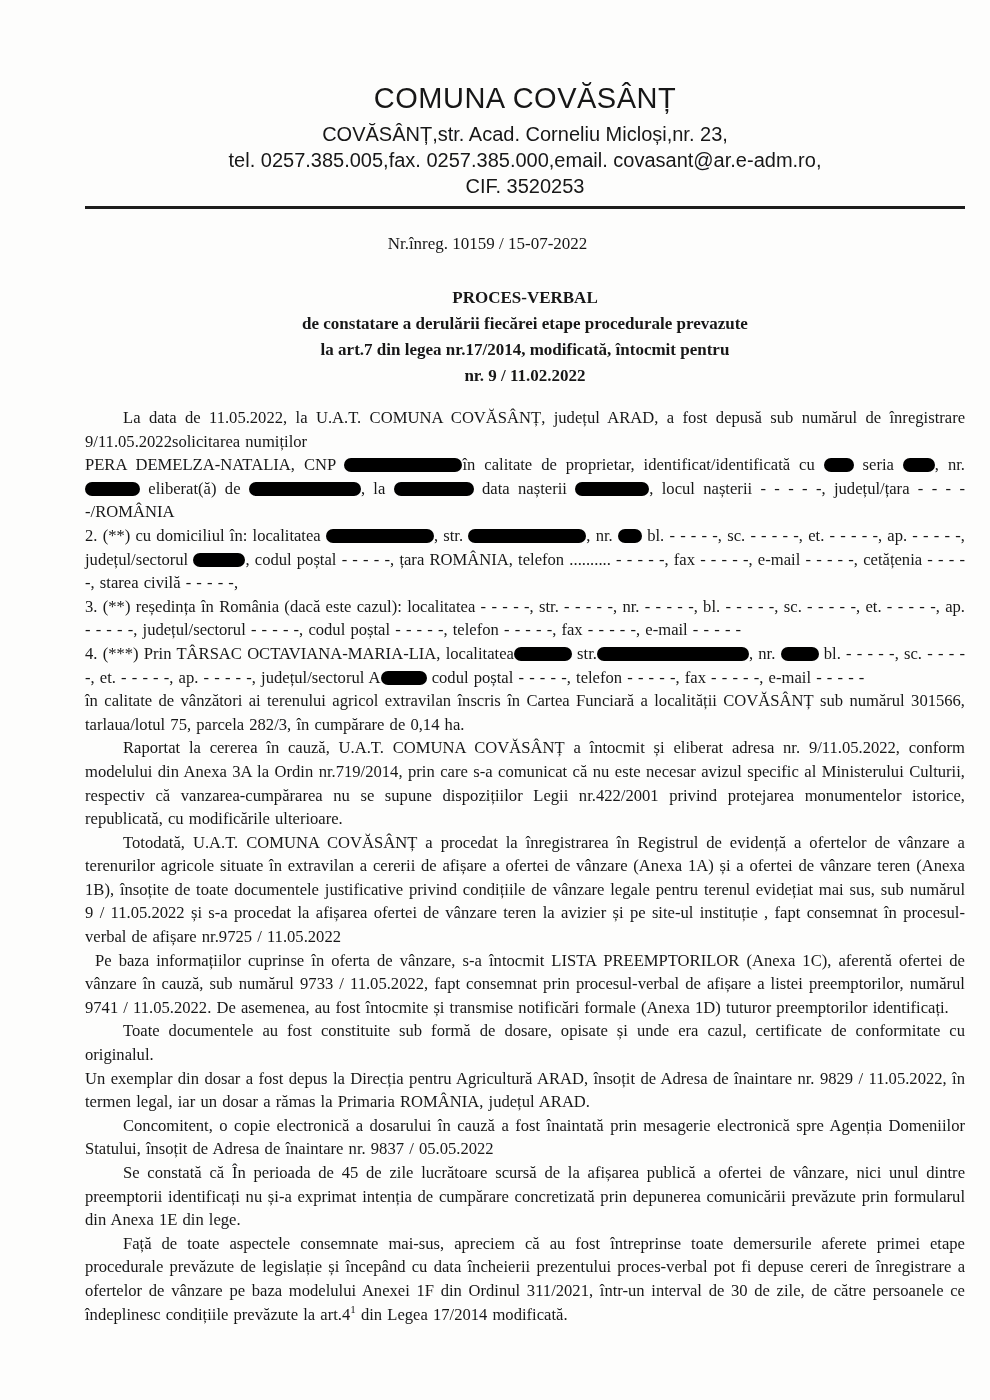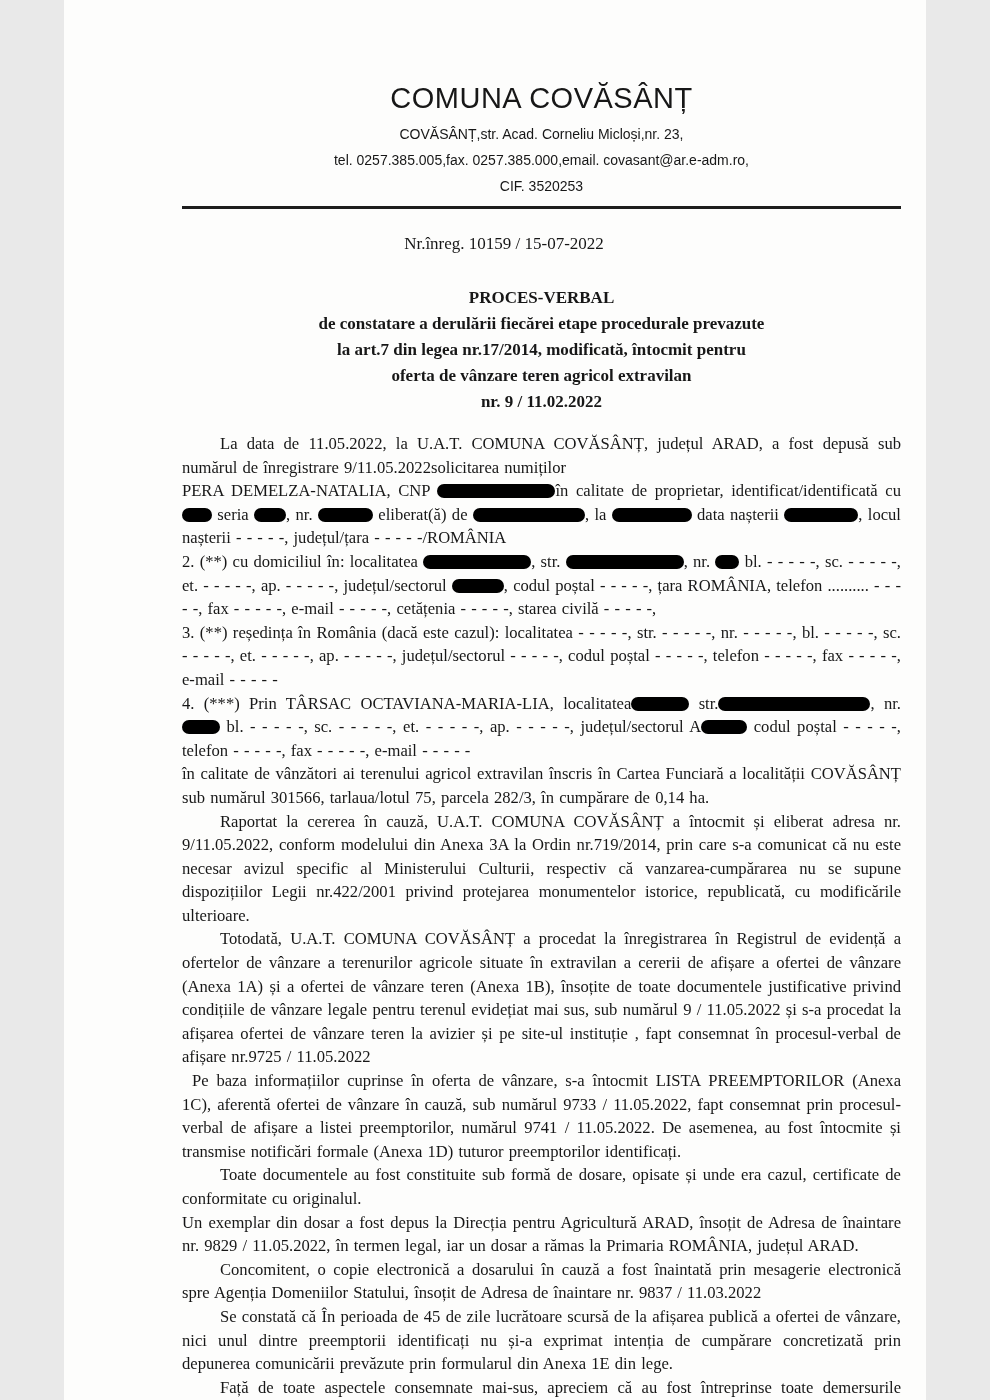--- a/index.html
+++ b/index.html
@@ -1,43 +1,43 @@
 <!DOCTYPE html>
 <html><head>
 <meta charset="utf-8">
 <style>
   html, body {
     margin: 0;
     padding: 0;
     background: #e9e9e9;
   }
   .page {
-    width: 862px;
+    width: 990px;
     height: 1400px;
     margin: 0 auto;
     background: #fdfdfc;
     box-sizing: border-box;
-    padding: 0 25px 0 118px;
+    padding: 0 25px 0 85px;
     color: #171717;
     overflow: hidden;
   }
   .letterhead {
     padding-top: 80px;
     text-align: center;
     font-family: "Liberation Sans", sans-serif;
   }
   .org-name {
     font-size: 29px;
     line-height: 36px;
     font-weight: 400;
     letter-spacing: 0.5px;
     margin-bottom: 5px;
   }
   .lh-line {
-    font-size: 14px;
+    font-size: 20px;
     line-height: 26px;
   }
   .divider {
     height: 0;
     border-top: 3px solid #1d1d1d;
     margin-top: 7px;
   }
   .reg-line {
     font-family: "Liberation Serif", serif;
     font-size: 17px;
@@ -88,33 +88,32 @@
   </div>
 
   <div class="divider"></div>
 
   <div class="reg-line">Nr.înreg. 10159 / 15-07-2022</div>
 
   <div class="title-block">
     <div>PROCES-VERBAL</div>
     <div>de constatare a derulării fiecărei etape procedurale prevazute</div>
     <div>la art.7 din legea nr.17/2014, modificată, întocmit pentru</div>
-    <div>oferta de vânzare teren agricol extravilan</div>
     <div>nr. 9 / 11.02.2022</div>
   </div>
 
   <div class="doc-body">
       <p class="para indent-lg"><span>La data de </span><b>11.05.2022</b><span>, la </span><b>U.A.T. COMUNA COVĂSÂNȚ</b><span>, județul </span><b>ARAD</b><span>, a fost depusă sub numărul de înregistrare </span><b>9/11.05.2022</b><span>solicitarea numiților</span></p>
       <p class="para indent-none"><b>PERA DEMELZA-NATALIA</b><span>, CNP </span><span class="redact" style="width: 118px;"></span><span>în calitate de proprietar, identificat/identificată cu </span><span class="redact" style="width: 30px;"></span><span> seria </span><span class="redact" style="width: 32px;"></span><span>, nr. </span><span class="redact" style="width: 55px;"></span><span> eliberat(ă) de </span><span class="redact" style="width: 112px;"></span><span>, la </span><span class="redact" style="width: 80px;"></span><span> data nașterii </span><span class="redact" style="width: 74px;"></span><span>, locul nașterii - - - - -, județul/țara - - - - -/</span><b>ROMÂNIA</b></p>
       <p class="para indent-none"><span>2. (**) cu domiciliul în: localitatea </span><span class="redact" style="width: 108px;"></span><span>, str. </span><span class="redact" style="width: 118px;"></span><span>, nr. </span><span class="redact" style="width: 24px;"></span><span> bl. - - - - -, sc. - - - - -, et. - - - - -, ap. - - - - -, județul/sectorul </span><span class="redact" style="width: 52px;"></span><span>, codul poștal - - - - -, țara </span><b>ROMÂNIA</b><span>, telefon .......... - - - - -, fax - - - - -, e-mail - - - - -, cetățenia - - - - -, starea civilă - - - - -,</span></p>
       <p class="para indent-none"><span>3. (**) reședința în România (dacă este cazul): localitatea - - - - -, str. - - - - -, nr. - - - - -, bl. - - - - -, sc. - - - - -, et. - - - - -, ap. - - - - -, județul/sectorul - - - - -, codul poștal - - - - -, telefon - - - - -, fax - - - - -, e-mail - - - - -</span></p>
       <p class="para indent-none"><span>4. (***) Prin </span><b>TÂRSAC OCTAVIANA-MARIA-LIA</b><span>, localitatea</span><span class="redact" style="width: 58px;"></span><span> str.</span><span class="redact" style="width: 152px;"></span><span>, nr. </span><span class="redact" style="width: 38px;"></span><span> bl. - - - - -, sc. - - - - -, et. - - - - -, ap. - - - - -, județul/sectorul A</span><span class="redact" style="width: 46px;"></span><span> codul poștal - - - - -, telefon - - - - -, fax - - - - -, e-mail - - - - -</span></p>
       <p class="para indent-none"><span>în calitate de vânzători ai terenului agricol extravilan înscris în Cartea Funciară a localității </span><b>COVĂSÂNȚ</b><span> sub numărul </span><b>301566</b><span>, tarlaua/lotul </span><b>75</b><span>, parcela </span><b>282/3</b><span>, în cumpărare de </span><b>0,14 ha</b><span>.</span></p>
       <p class="para indent-lg"><span>Raportat la cererea în cauză, </span><b>U.A.T. COMUNA COVĂSÂNȚ</b><span> a întocmit și eliberat adresa nr. </span><b>9/11.05.2022</b><span>, conform modelului din </span><b>Anexa 3A la Ordin nr.719/2014</b><span>, prin care s-a comunicat că nu este necesar avizul specific al Ministerului Culturii, respectiv că vanzarea-cumpărarea nu se supune dispozițiilor Legii nr.422/2001 privind protejarea monumentelor istorice, republicată, cu modificările ulterioare.</span></p>
       <p class="para indent-lg"><span>Totodată, </span><b>U.A.T. COMUNA COVĂSÂNȚ</b><span> a procedat la înregistrarea în Registrul de evidență a ofertelor de vânzare a terenurilor agricole situate în extravilan a cererii de afișare a ofertei de vânzare (</span><b>Anexa 1A</b><span>) și a ofertei de vânzare teren (</span><b>Anexa 1B</b><span>), însoțite de toate documentele justificative privind condițiile de vânzare legale pentru terenul evidețiat mai sus, sub numărul </span><b>9 / 11.05.2022</b><span> și s-a procedat la afișarea ofertei de vânzare teren la avizier și pe site-ul instituție , fapt consemnat în procesul-verbal de afișare nr.</span><b>9725 / 11.05.2022</b></p>
       <p class="para indent-sm"><span>Pe baza informațiilor cuprinse în oferta de vânzare, s-a întocmit LISTA PREEMPTORILOR (</span><b>Anexa 1C</b><span>), aferentă ofertei de vânzare în cauză, sub numărul </span><b>9733 / 11.05.2022</b><span>, fapt consemnat prin procesul-verbal de afișare a listei preemptorilor, numărul </span><b>9741 / 11.05.2022</b><span>. De asemenea, au fost întocmite și transmise notificări formale (</span><b>Anexa 1D</b><span>) tuturor preemptorilor identificați.</span></p>
       <p class="para indent-lg"><span>Toate documentele au fost constituite sub formă de dosare, opisate și unde era cazul, certificate de conformitate cu originalul.</span></p>
       <p class="para indent-none"><span>Un exemplar din dosar a fost depus la Direcția pentru Agricultură ARAD, însoțit de </span><b>Adresa de înaintare nr. 9829 / 11.05.2022,</b><span> în termen legal, iar un dosar a rămas la Primaria ROMÂNIA, județul ARAD.</span></p>
-      <p class="para indent-lg"><span>Concomitent, o copie electronică a dosarului în cauză a fost înaintată prin mesagerie electronică spre Agenția Domeniilor Statului, însoțit de </span><b>Adresa de înaintare nr. 9837 / 11.03.2022</b></p>
+      <p class="para indent-lg"><span>Concomitent, o copie electronică a dosarului în cauză a fost înaintată prin mesagerie electronică spre Agenția Domeniilor Statului, însoțit de </span><b>Adresa de înaintare nr. 9837 / 05.05.2022</b></p>
       <p class="para indent-lg"><span>Se constată că În perioada de 45 de zile lucrătoare scursă de la afișarea publică a ofertei de vânzare, nici unul dintre preemptorii identificați nu și-a exprimat intenția de cumpărare concretizată prin depunerea comunicării prevăzute prin formularul din Anexa 1E din lege.</span></p>
       <p class="para indent-lg"><span>Față de toate aspectele consemnate mai-sus, apreciem că au fost întreprinse toate demersurile aferete primei etape procedurale prevăzute de legislație și începând cu data încheierii prezentului proces-verbal pot fi depuse cereri de înregistrare a ofertelor de vânzare pe baza modelului Anexei 1F din Ordinul 311/2021, într-un interval de 30 de zile, de către persoanele ce îndeplinesc condițiile prevăzute la art.4</span><sup>1</sup><span> din Legea 17/2014 modificată.</span></p>
     </div>
 </div>
 
 </body></html>

